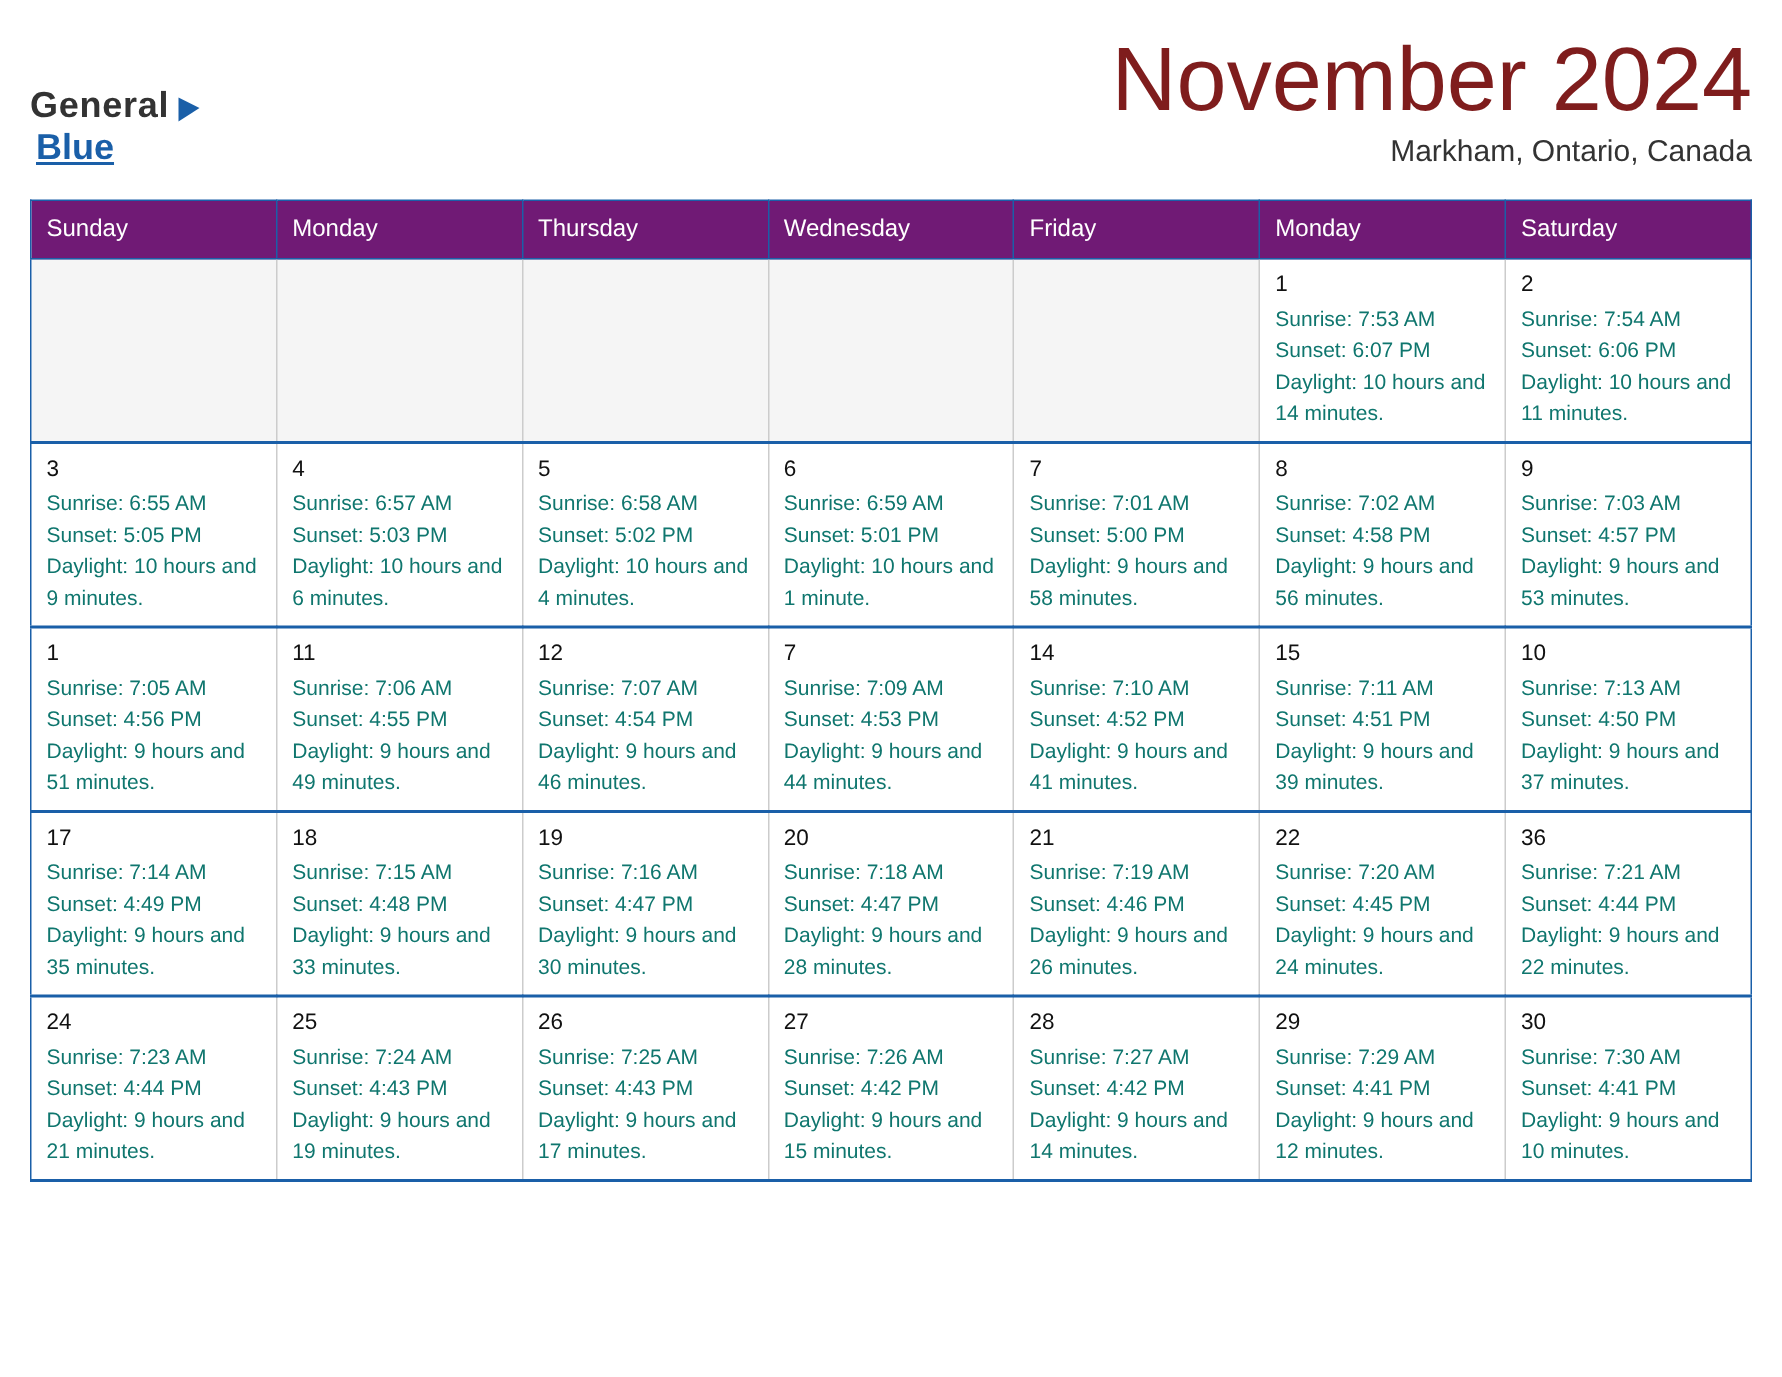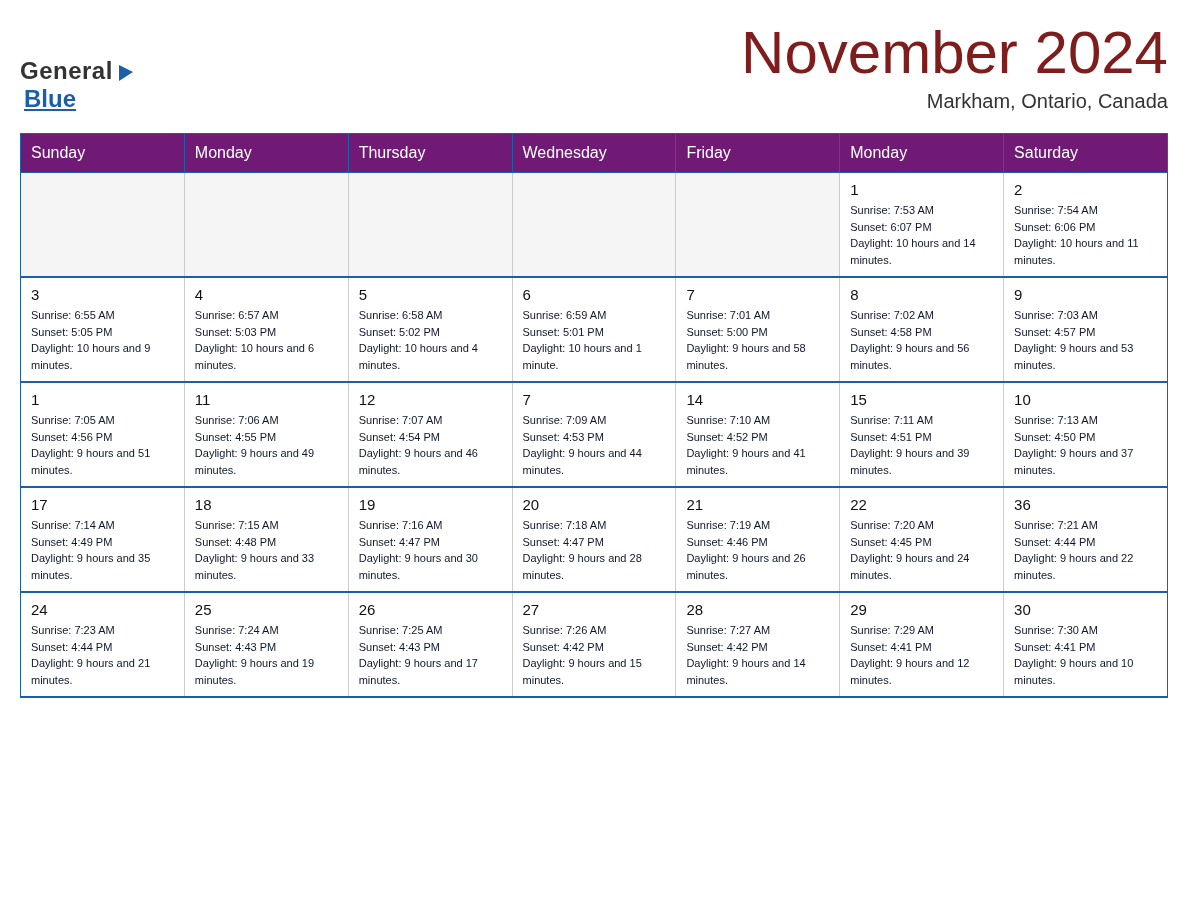--- a/index.html
+++ b/index.html
@@ -76,22 +76,22 @@
       border-right: 1px solid #1a5fa8;
     }
     .day-number {
       font-size: 15px;
       font-weight: normal;
       color: #111;
       display: block;
       margin-bottom: 4px;
     }
     .day-info {
-      font-size: 11px;
-      color: #0f172a;
+      font-size: 14px;
+      color: #0f766e;
       line-height: 1.5;
     }
     .empty-cell {
       background: #f5f5f5;
     }
   </style>
 </head>
 <body>
 
 <div class="header">

